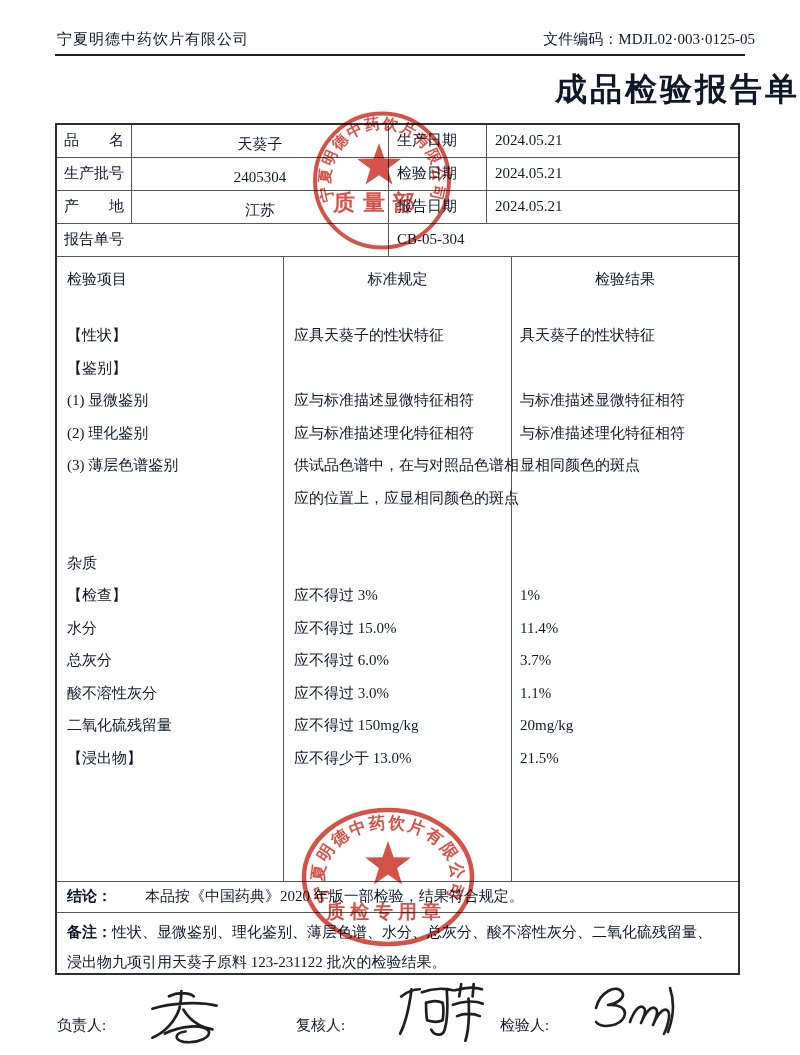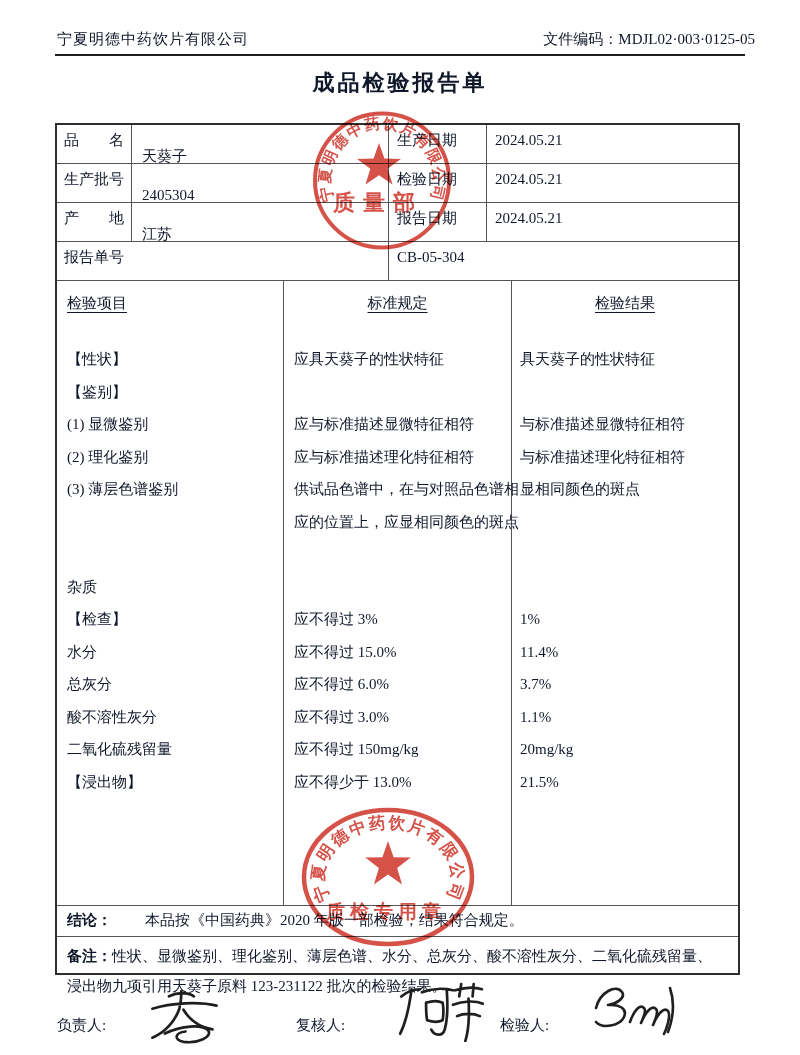--- a/index.html
+++ b/index.html
@@ -6,45 +6,45 @@
   html,body { background:#ffffff; }
   .page {
     position:relative; width:800px; height:1055px; background:#ffffff;
     font-family:"Liberation Serif","DejaVu Serif",serif; color:#0f172a;
     overflow:hidden;
   }
   
   .company { position:absolute; left:57px; top:30px; font-size:15px; letter-spacing:1px; }
   .filecode { position:absolute; right:45px; top:30px; font-size:15px; }
   .header-rule { position:absolute; left:55px; top:54px; width:690px; height:2px; background:#1d1d1d; }
-  .title { position:absolute; left:0; top:68px; width:800px; text-align:center;
+  .title { position:absolute; left:0; top:68px; width:800px; text-align:right;
            font-family:"Liberation Sans","DejaVu Sans",sans-serif;
-           font-size:22px; font-weight:700; letter-spacing:3px; }
+           font-size:32px; font-weight:700; letter-spacing:3px; }
   
   .box { position:absolute; left:55px; top:123px; width:685px; height:852px;
          border:2px solid #2e2e2e; background:transparent; }
   .row { display:flex; border-bottom:1px solid #555; }
   .cell { border-right:1px solid #555; overflow:hidden; white-space:nowrap; }
   .cell.last { border-right:none; }
   
-  .info-row { height:39px; line-height:31px; font-size:15px; }
+  .info-row { height:33px; line-height:31px; font-size:15px; }
   .c-label  { width:75px;  padding:0 7px; text-align:justify; text-align-last:justify; }
-  .c-value  { width:257px; padding:16px 10px; }
+  .c-value  { width:257px; padding:4px 10px;text-align:center; }
   .c-label2 { width:98px;  padding:0 8px; }
   .c-value2 { flex:1; padding:0 8px; }
   .c-repno-label { width:332px; padding:0 7px; }
   .c-repno-value { flex:1; padding:0 8px; }
   
   .main { height:625px; font-size:15px; }
   .col { position:relative; height:100%; }
   .col1 { width:227px; border-right:1px solid #555; }
   .col2 { width:228px; border-right:1px solid #555; }
   .col3 { flex:1; }
   .col-head { height:62px; padding-top:13px; }
-  .col-head span { text-decoration:underline; text-underline-offset:4px; }
+  .col-head span { text-underline-offset:4px; }
   .col1 .col-head { padding-left:10px; }
   .col2 .col-head, .col3 .col-head { text-align:center; }
   .lines .tline { height:32.5px; line-height:32.5px; white-space:nowrap; overflow:visible; }
   .col1 .tline { padding-left:10px; }
   .col2 .tline { padding-left:10px; }
   .col3 .tline { padding-left:8px; }
   
   .conclusion { height:31px; line-height:29px; font-size:15px; padding-left:10px;gap:33px; }
   .remark { height:66px; font-size:15px; padding:5px 10px 0 10px; line-height:29.5px;
             border-bottom:none; white-space:nowrap; }

